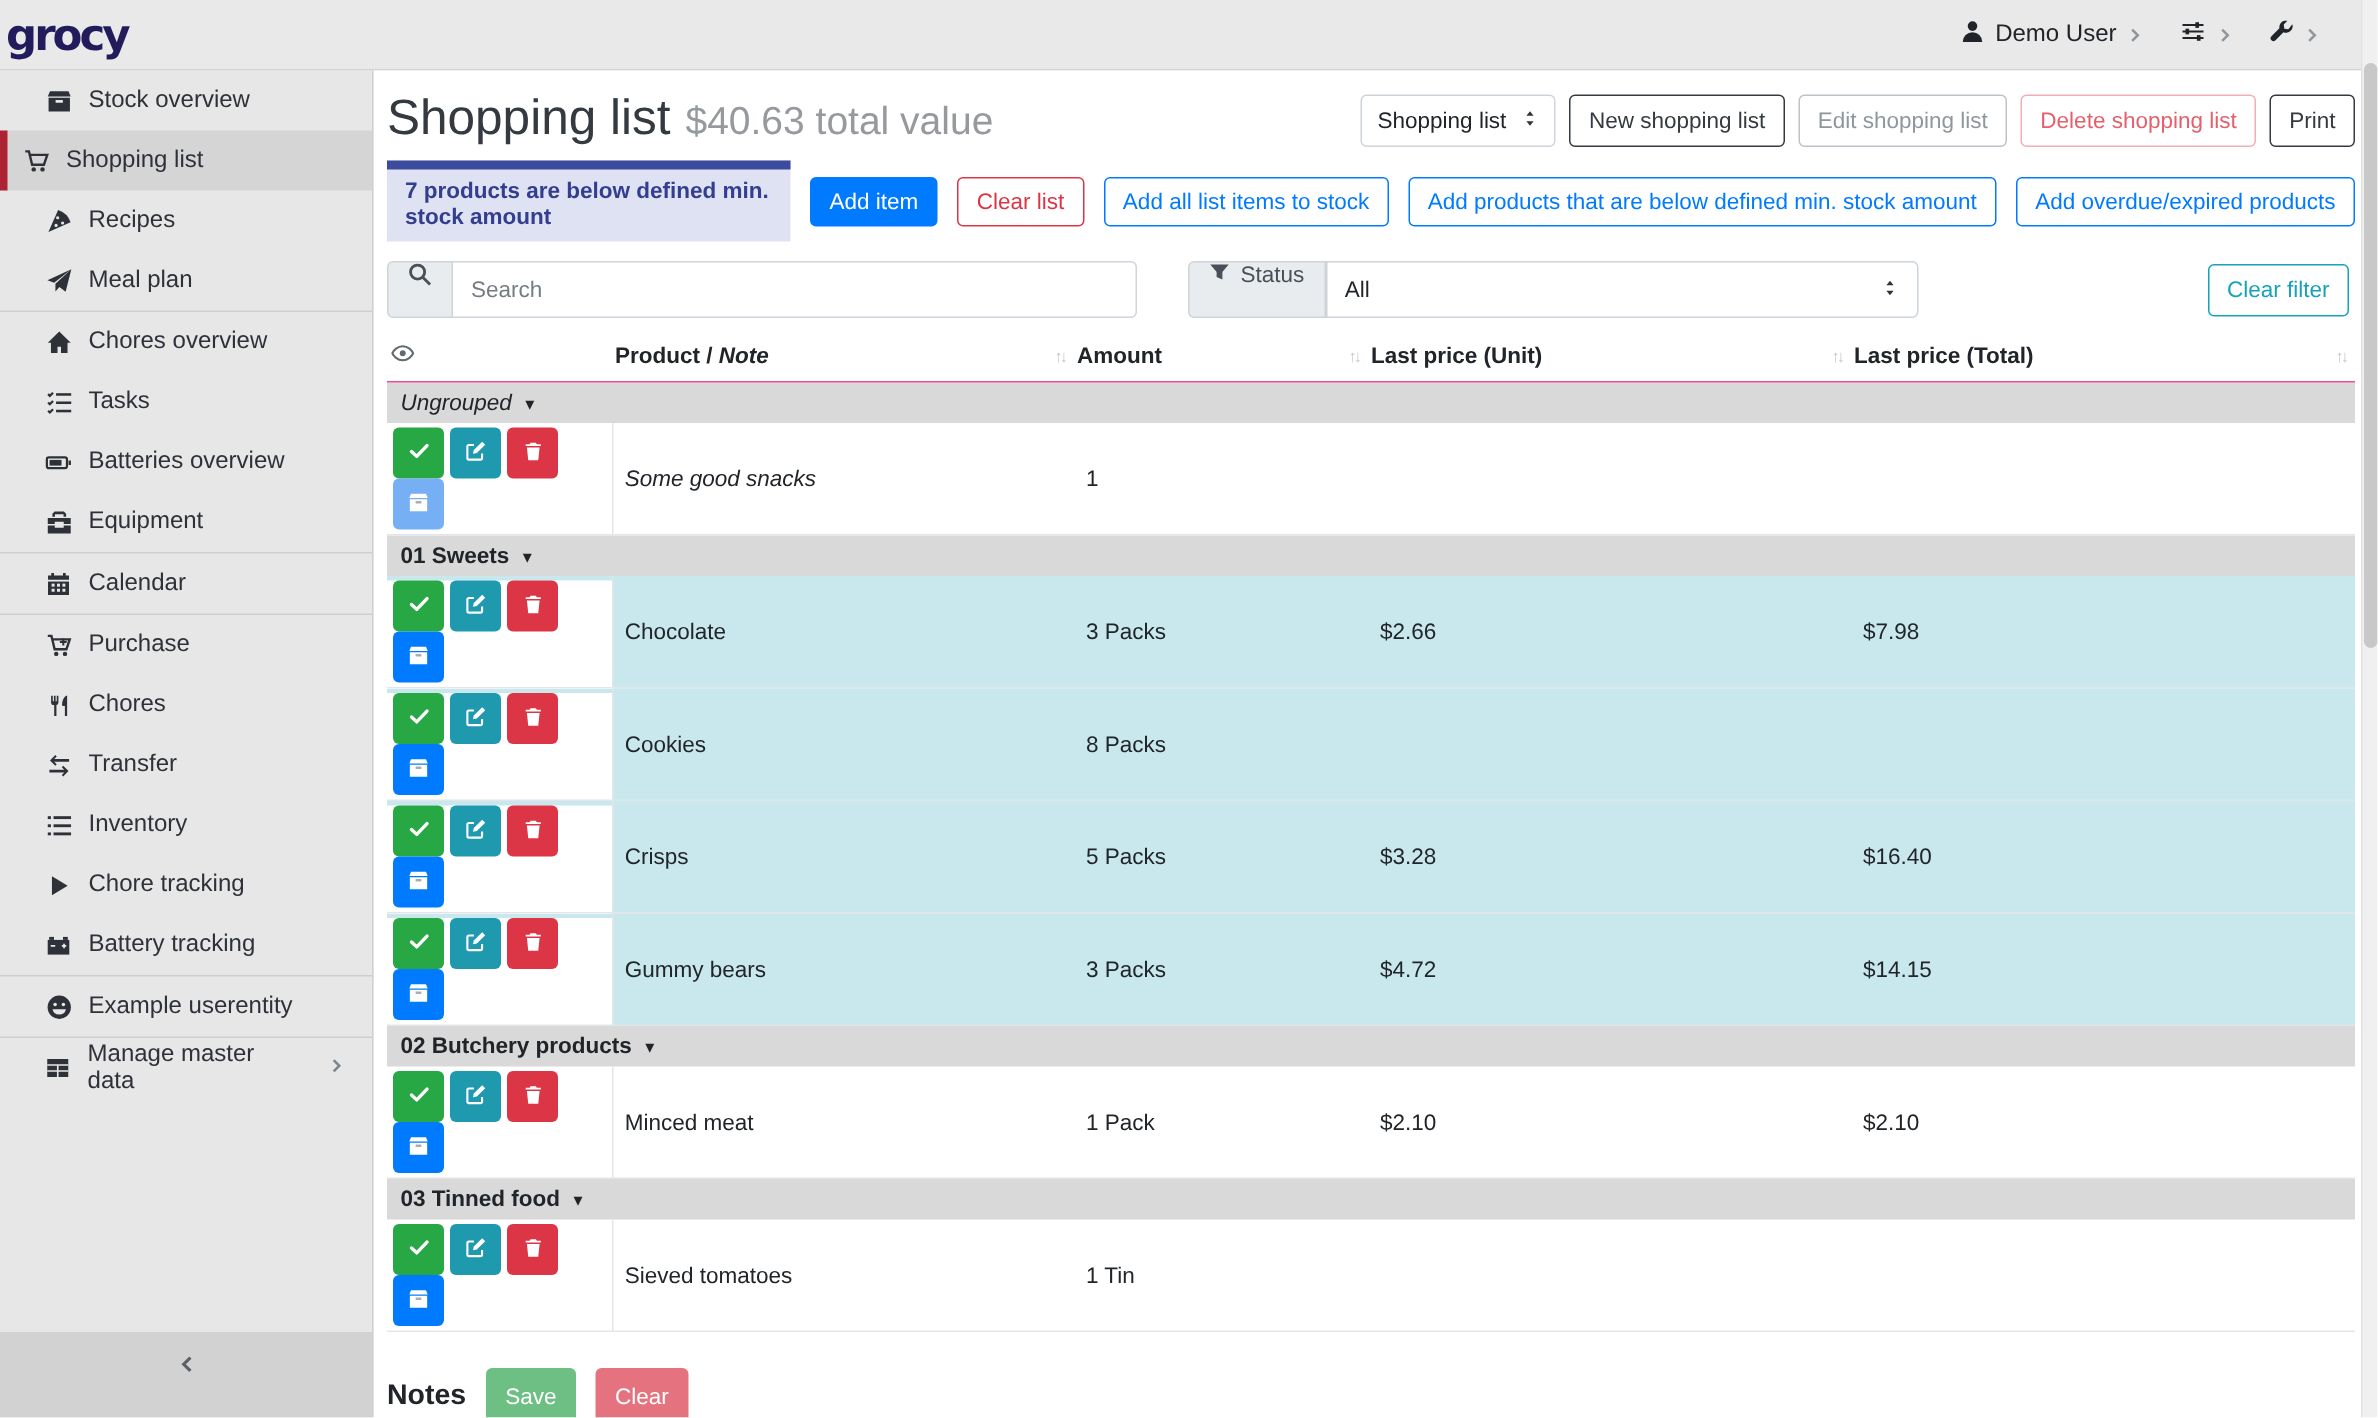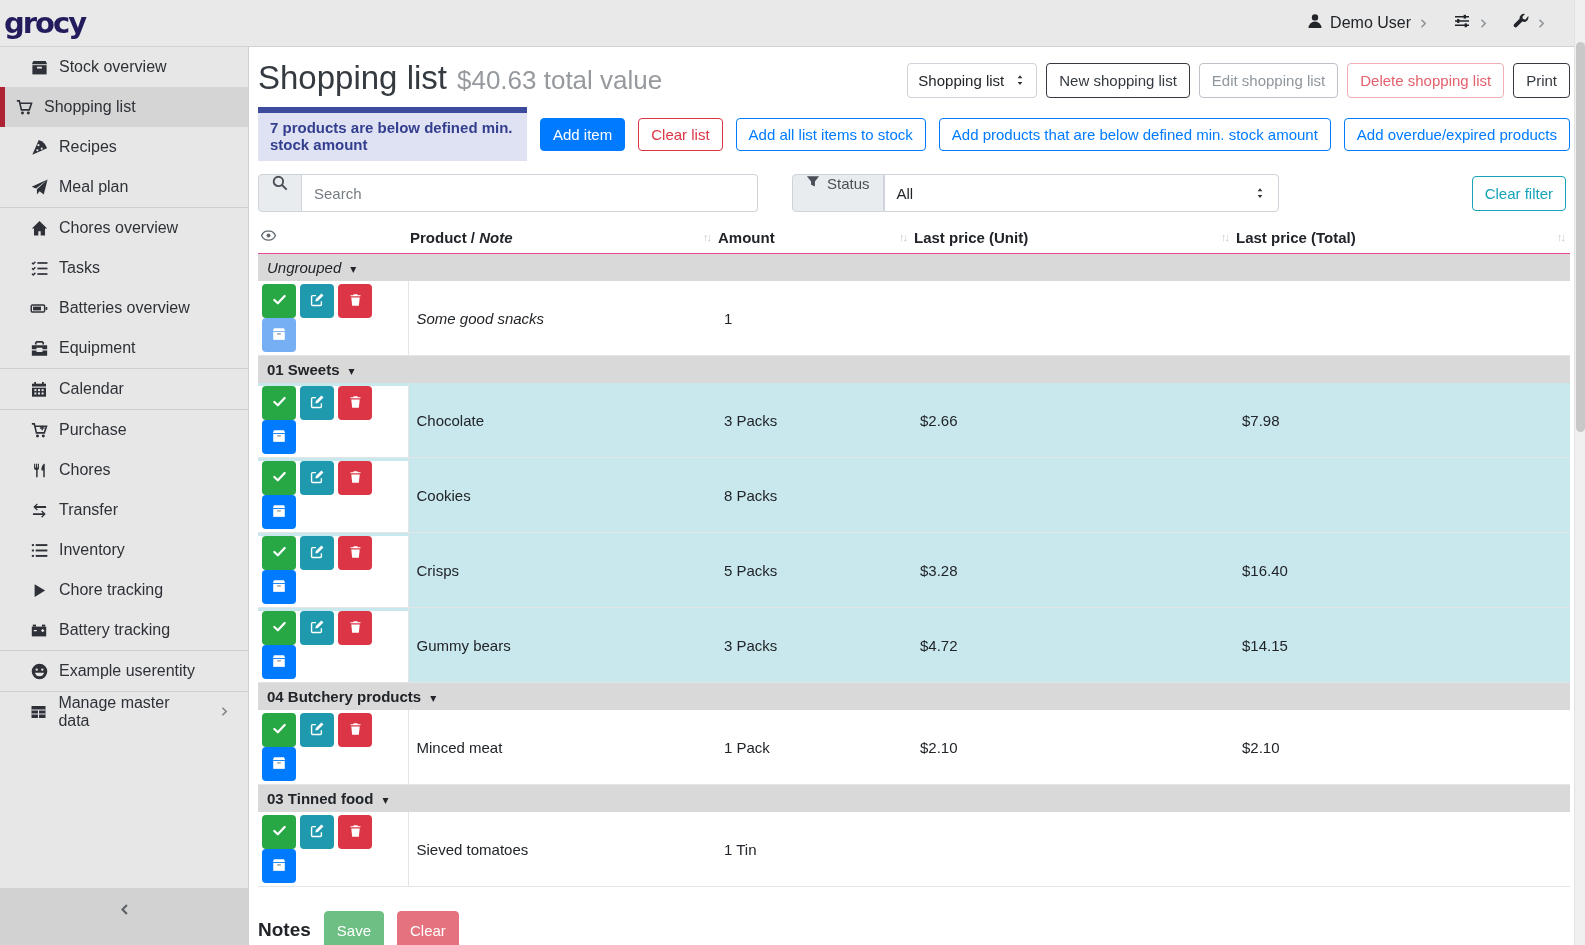--- a/index.html
+++ b/index.html
@@ -571,21 +571,21 @@
                     <path d="M1.4 5.6h13.2v9.1H1.4z"></path>
                     <rect x="5.8" y="6.8" width="4.4" height="2" rx="0.5" fill="rgba(0,0,0,0.32)"></rect>
                   </svg></span>
               </button></td>
             <td class="pname">Gummy bears</td>
             <td>3 Packs</td>
             <td>$4.72</td>
             <td>$14.15</td>
           </tr>
           <tr class="group">
-            <td colspan="5"><span class="glabel">04 Butchery products</span><span class="gcaret">▾</span></td>
+            <td colspan="5"><span class="glabel">02 Butchery products</span><span class="gcaret">▾</span></td>
           </tr>
           <tr class="itemrow">
             <td class="actions"><button class="rbtn success">
                 <span><svg viewBox="0 0 16 16" width="15" height="15">
                     <path fill="none" stroke="currentColor" stroke-width="2.4" stroke-linecap="round" stroke-linejoin="round" d="M2.5 8.5 6.2 12 13.5 4.3"></path>
                   </svg></span>
               </button><button class="rbtn info">
                 <span><svg viewBox="0 0 16 16" width="14" height="14">
                     <path fill="none" stroke="currentColor" stroke-width="1.6" d="M13 9.5V13a1.2 1.2 0 0 1-1.2 1.2H3A1.2 1.2 0 0 1 1.8 13V4.2A1.2 1.2 0 0 1 3 3h3.8"></path>
                     <path fill="currentColor" d="M6.7 6.9 13.1.5l2.3 2.3-6.4 6.4-2.9.6z"></path>

